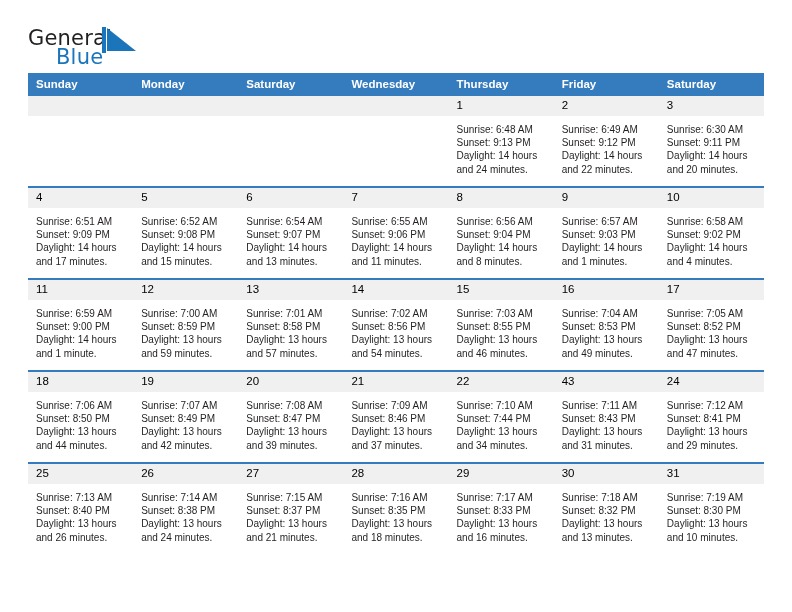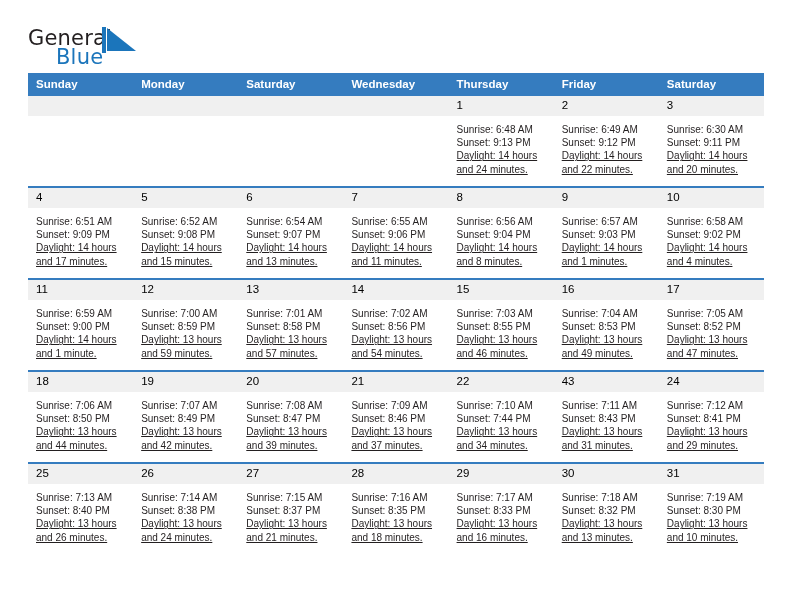--- a/index.html
+++ b/index.html
@@ -119,21 +119,21 @@
   .daynum.empty {
     color: transparent;
   }
   .dayinfo {
     padding: 7px 6px 0 8px;
     font-size: 10px;
     line-height: 13.4px;
     color: #231f20;
   }
   .dayinfo div { white-space: nowrap; }
-  .dayinfo .wrap { white-space: normal; text-decoration: underline; }
+  .dayinfo .wrap { white-space: normal; }
 </style>
 </head>
 <body>
 
 <div class="page">
 
   <div class="header">
 
     <div class="brand">
       <span class="brand-general">General</span>

